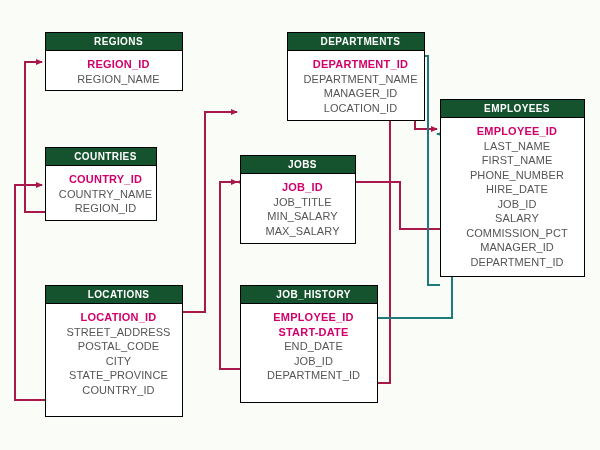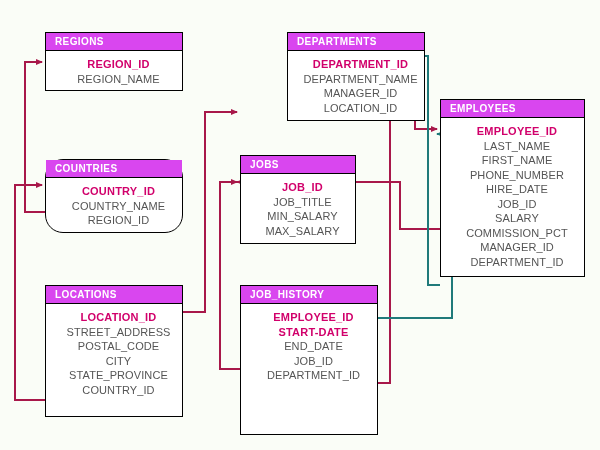--- a/index.html
+++ b/index.html
@@ -25,32 +25,33 @@
     z-index: 1;
   }
   .entity {
     position: absolute;
     background: #ffffff;
     border: 1px solid #000000;
     box-sizing: border-box;
     z-index: 2;
   }
   .entity-header {
-    background: #d946ef;
+    background: #14532d;
     border-bottom: 1px solid #000000;
     color: #ffffff;
     font-size: 10px;
     font-weight: bold;
     letter-spacing: 0.4px;
     padding: 3px 0 3px 9px;
     line-height: 12px;
     box-sizing: border-box;
     height: 18px;
     white-space: nowrap;
     overflow: hidden;
+    text-align: center;
   }
   .entity-body {
     padding: 6px 0 6px 9px;
     box-sizing: border-box;
   }
   .attr {
     font-size: 11px;
     line-height: 14.5px;
     color: #555555;
     white-space: nowrap;
@@ -92,21 +93,21 @@
   </svg>
 
   <div id="entity-layer">
       <div class="entity" style="left: 45px; top: 32px; width: 138px; height: 59px;">
         <div class="entity-header">REGIONS</div>
         <div class="entity-body">
           <div class="attr key">REGION_ID</div>
           <div class="attr">REGION_NAME</div>
         </div>
       </div>
-      <div class="entity" style="left: 45px; top: 159px; width: 138px; height: 74px; border-radius: 18px;">
+      <div class="entity" style="left: 45px; top: 147px; width: 112px; height: 74px;">
         <div class="entity-header">COUNTRIES</div>
         <div class="entity-body">
           <div class="attr key">COUNTRY_ID</div>
           <div class="attr">COUNTRY_NAME</div>
           <div class="attr">REGION_ID</div>
         </div>
       </div>
       <div class="entity" style="left: 45px; top: 285px; width: 138px; height: 132px;">
         <div class="entity-header">LOCATIONS</div>
         <div class="entity-body">
@@ -129,21 +130,21 @@
       </div>
       <div class="entity" style="left: 240px; top: 155px; width: 116px; height: 89px;">
         <div class="entity-header">JOBS</div>
         <div class="entity-body">
           <div class="attr key">JOB_ID</div>
           <div class="attr">JOB_TITLE</div>
           <div class="attr">MIN_SALARY</div>
           <div class="attr">MAX_SALARY</div>
         </div>
       </div>
-      <div class="entity" style="left: 240px; top: 285px; width: 138px; height: 150px;">
+      <div class="entity" style="left: 240px; top: 285px; width: 138px; height: 118px;">
         <div class="entity-header">JOB_HISTORY</div>
         <div class="entity-body">
           <div class="attr key">EMPLOYEE_ID</div>
           <div class="attr key">START-DATE</div>
           <div class="attr">END_DATE</div>
           <div class="attr">JOB_ID</div>
           <div class="attr">DEPARTMENT_ID</div>
         </div>
       </div>
       <div class="entity" style="left: 440px; top: 99px; width: 145px; height: 178px;">

